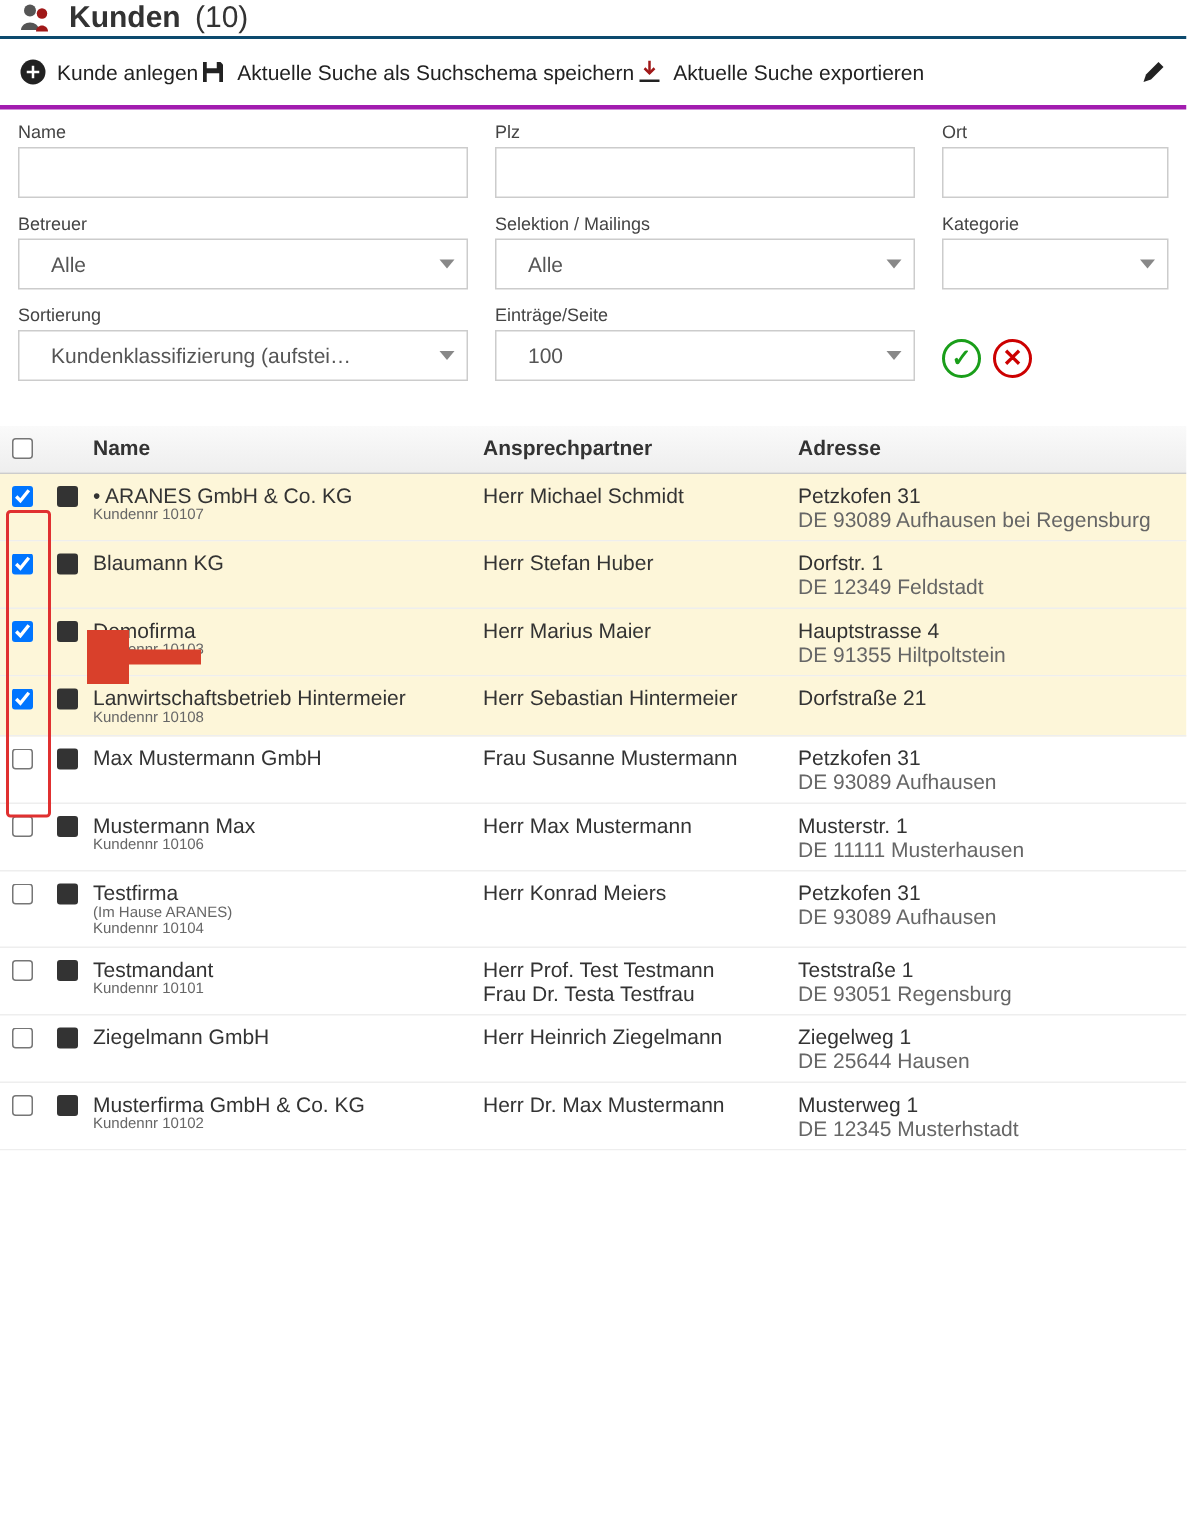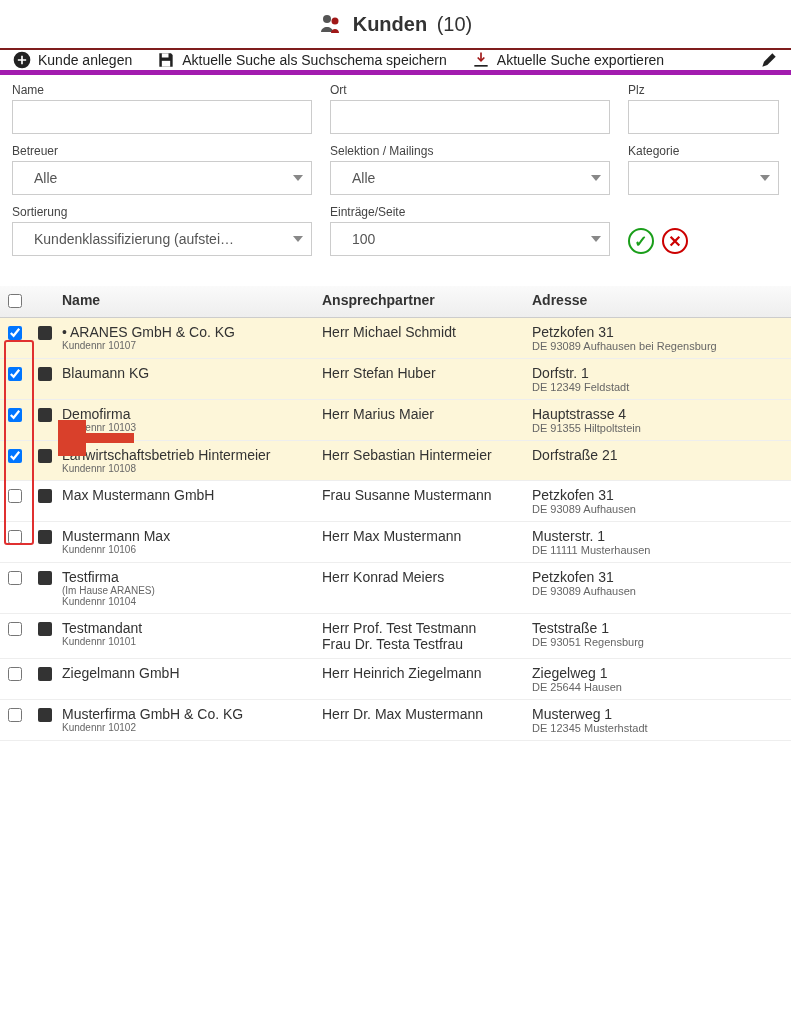--- a/index.html
+++ b/index.html
@@ -7,44 +7,42 @@
     margin: 0;
     font-family: Arial, Helvetica, sans-serif;
     font-size: 14px;
     color: #333;
     background: #fff;
     width: 791px;
   }
   .header {
     display: flex;
     align-items: center;
-    padding: 12px 12px;
-    border-bottom: 2px solid #7f1d1d;
-    justify-content: center;
+    padding: 0 12px;
+    border-bottom: 2px solid #0c4a6e;
   }
   .header .icon-people {
     width: 24px; height: 24px;
     margin-right: 10px;
   }
   .header h1 {
     font-size: 20px;
     font-weight: bold;
     margin: 0;
   }
   .header .count {
     font-weight: normal;
     margin-left: 4px;
   }
 
   .toolbar {
     display: flex;
     align-items: center;
-    padding: 0 12px;
-    gap: 24px;
-    border-bottom: 5px solid #a21caf;
+    padding: 12px 12px;
+    border-bottom: 3px solid #a21caf;
   }
   .tool-item {
     display: flex;
     align-items: center;
     gap: 6px;
     cursor: pointer;
     color: #222;
   }
   .tool-item svg { width: 20px; height: 20px; }
 
@@ -128,21 +126,21 @@
     width: 14px; height: 14px;
     background: #333;
     border-radius: 2px;
     margin-top: 2px;
   }
   .name-cell .subline {
     font-size: 10px;
     color: #666;
   }
   .addr-cell .subline {
-    font-size: 11px;
+    font-size: 14px;
     color: #666;
   }
   input[type="checkbox"] {
     width: 14px; height: 14px;
     margin: 2px 0 0 0;
   }
 
   .sel-highlight {
     position: absolute;
     left: 4px;
@@ -233,25 +231,25 @@
         </svg>
   </div>
 </div>
 
 <div class="filters">
   <div>
     <label>Name</label>
     <input type="text" value="" style="">
   </div>
   <div>
+    <label>Plz</label>
+    <input type="text" value="" style="">
+  </div>
+  <div>
     <label>Ort</label>
-    <input type="text" value="" style="">
-  </div>
-  <div>
-    <label>Plz</label>
     <input type="text" value="" style="">
   </div>
 
   <div>
     <label>Betreuer</label>
     <div class="select">
       <span>Alle</span>
       <span class="chevron"></span>
     </div>
   </div>

